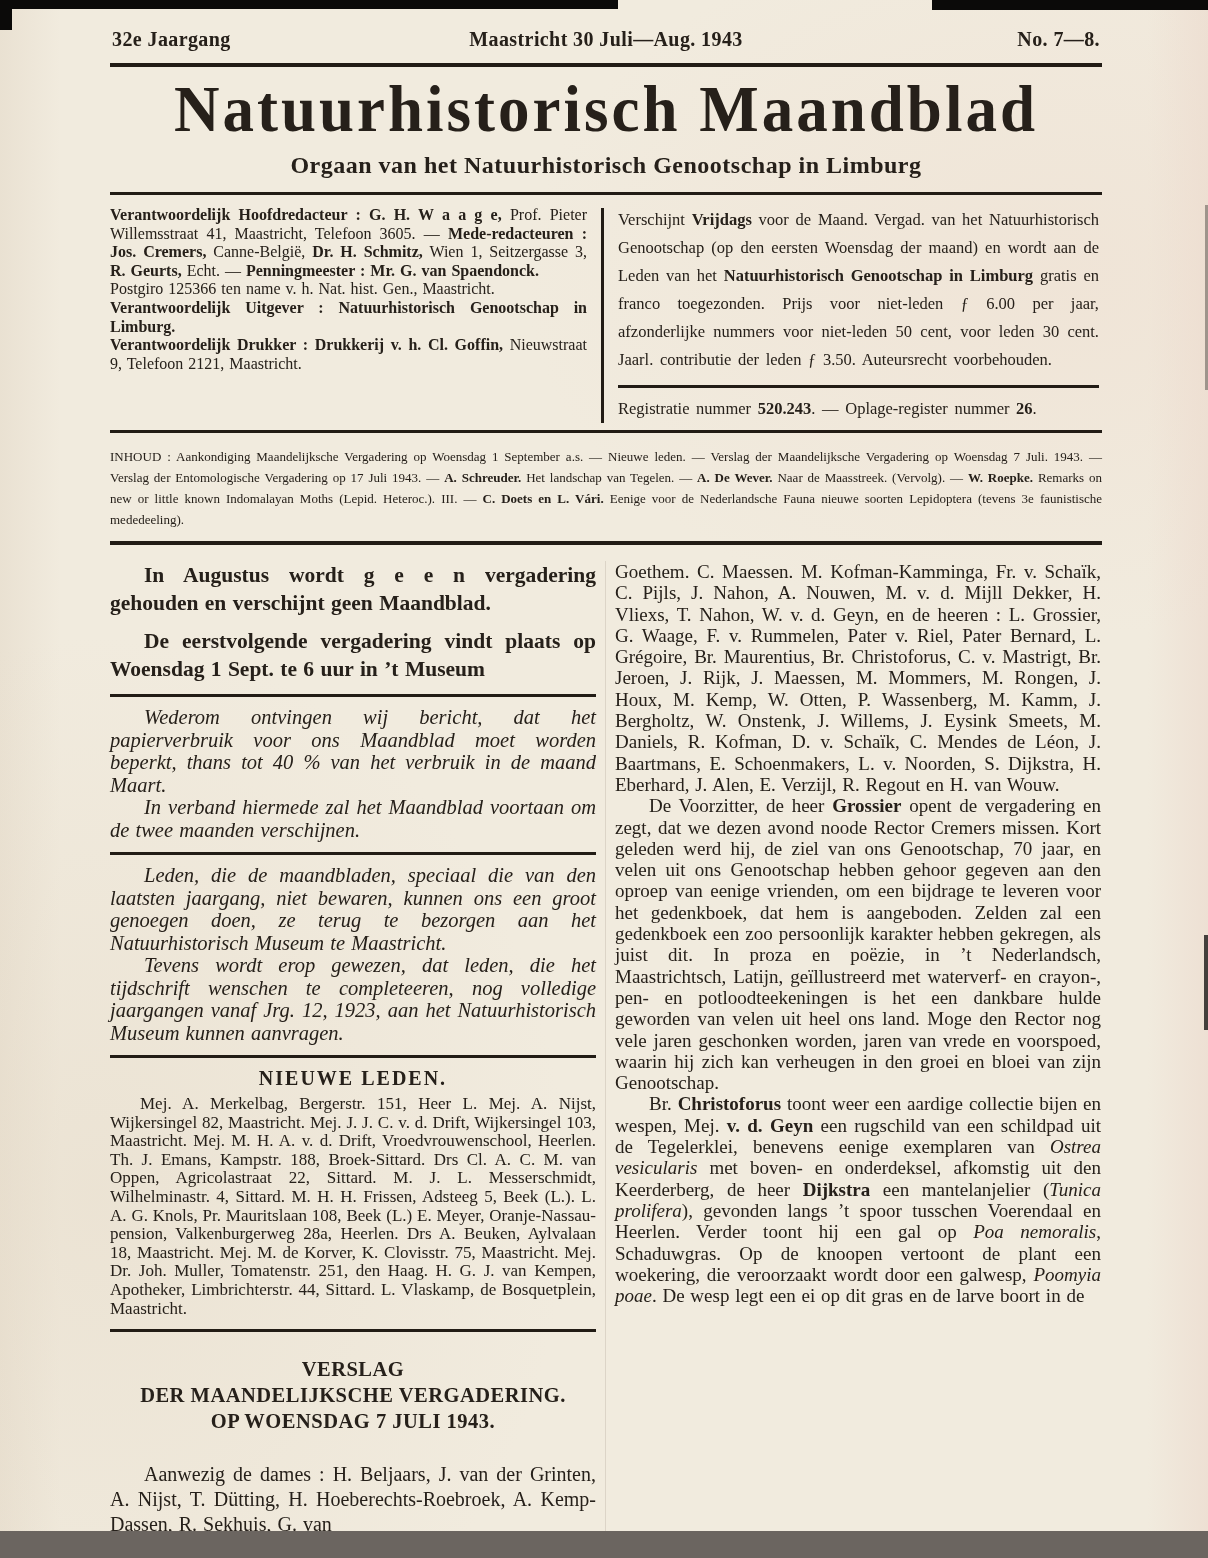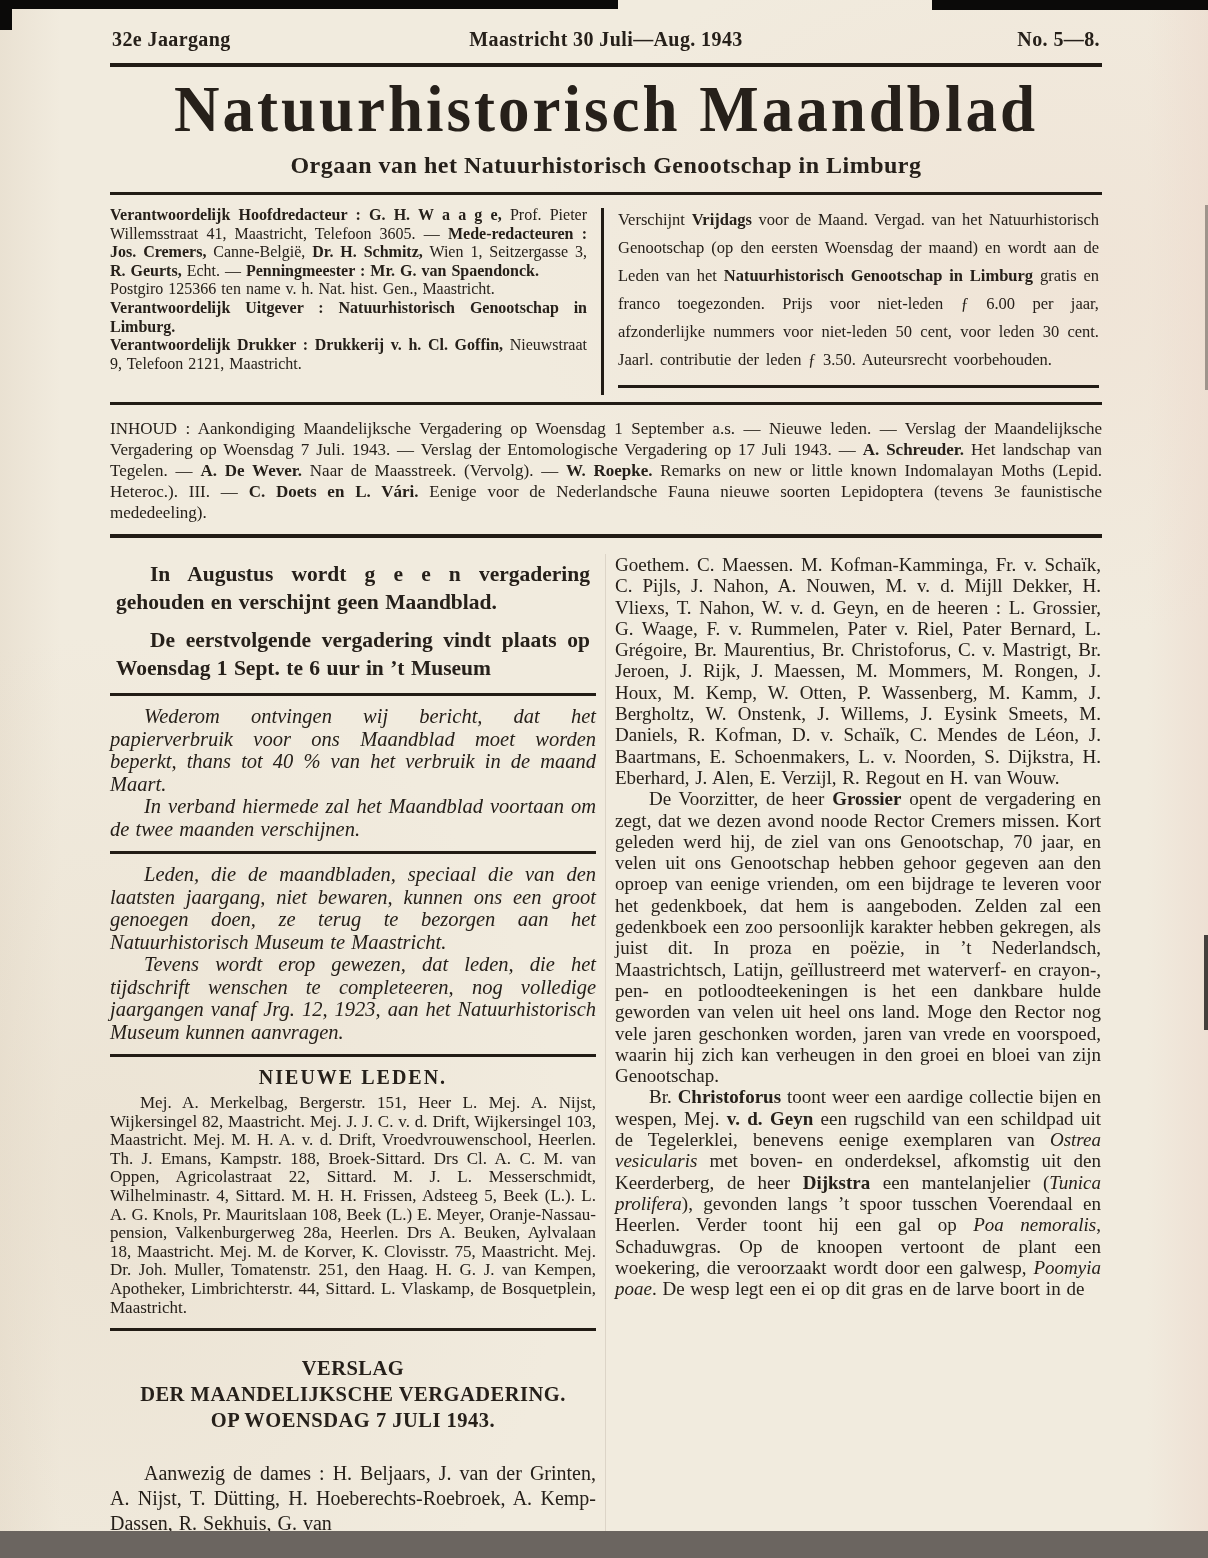--- a/index.html
+++ b/index.html
@@ -32,30 +32,30 @@
   
   .masthead{display:flex;margin-top:11px;}
   .m-left{width:477px;font-size:16px;line-height:18.6px;text-align:justify;word-spacing:1px;}
   .m-left p{margin:0;}
   .m-div{width:3px;background:#221c15;margin:2px 14px 0 14px;}
   .m-right{width:481px;font-size:16.5px;line-height:28px;text-align:justify;word-spacing:2.5px;}
   .m-right p{margin:0;}
   .reg-rule{margin:11px 0 7px;height:3px;}
   .masthead-rule{margin-top:7px;}
 
-  .inhoud{margin:13px 0 0;font-size:17px;line-height:21px;text-align:justify;word-spacing:1.5px;}
+  .inhoud{margin:13px 0 0;font-size:13px;line-height:21px;text-align:justify;word-spacing:1.5px;}
   .inhoud-rule{margin-top:11px;height:4px;}
 
   
   .columns{display:flex;margin-top:16px;}
   .col-left{width:486px;}
   .col-div{width:1px;background:rgba(70,52,34,0.12);margin:0 9px;}
   .col-right{width:486px;}
 
-  .ann{margin:6px;font-weight:bold;font-size:21.5px;line-height:28px;text-align:justify;text-indent:34px;word-spacing:1px;}
+  .ann{margin:0;font-weight:bold;font-size:21.5px;line-height:28px;text-align:justify;text-indent:34px;word-spacing:1px;}
   .ann2{margin-top:10px;}
   .crule{height:3px;background:#221c15;border:0;margin:11px 0 9px;}
   .notice p{margin:0;font-style:italic;font-size:20.5px;line-height:22.5px;text-align:justify;text-indent:34px;word-spacing:1px;}
   .nl-head{margin:8px 0 5px;text-align:center;font-weight:bold;font-size:20px;letter-spacing:2px;}
   .nl-text{margin:0;font-size:17px;line-height:18.6px;text-align:justify;text-indent:30px;word-spacing:0.5px;}
   .v-head{margin:0;text-align:center;font-weight:bold;font-size:20.5px;line-height:26px;letter-spacing:0.5px;}
   .v-head.first{margin-top:24px;}
   .attendees{margin:28px 0 0;font-size:20px;line-height:25px;text-align:justify;text-indent:34px;word-spacing:1px;}
 
   .body-p{margin:0;font-size:19px;line-height:21.3px;text-align:justify;word-spacing:1px;}
@@ -71,39 +71,40 @@
   <div class="bar" style="left:0;top:0;width:12px;height:30px;"></div>
   <div class="bar" style="right:0;top:935px;width:4px;height:95px;opacity:0.75;"></div>
   <div class="bar" style="right:0;top:205px;width:3px;height:185px;opacity:0.35;"></div>
   <div class="bar" style="left:1108px;top:1551px;width:10px;height:4px;opacity:0.8;"></div>
 
   <div class="content">
 
     <div class="issue-line">
       <span class="issue-left">32e Jaargang</span>
       <span class="issue-center">Maastricht 30 Juli—Aug. 1943</span>
-      <span class="issue-right">No. 5—8.</span>
+      <span class="issue-right">No. 7—8.</span>
     </div>
     <div class="rule header-rule"></div>
 
     <h1 class="journal-title">Natuurhistorisch Maandblad</h1>
     <div class="journal-subtitle">Orgaan van het Natuurhistorisch Genootschap in Limburg</div>
     <div class="rule subtitle-rule"></div>
 
     <div class="masthead">
       <div class="m-left">
         <p><span style="font-weight: bold;">Verantwoordelijk Hoofdredacteur : G. H. W a a g e,</span><span> Prof. Pieter Willemsstraat 41, Maastricht, Telefoon 3605. — </span><span style="font-weight: bold;">Mede-redacteuren : Jos. Cremers,</span><span> Canne-België, </span><span style="font-weight: bold;">Dr. H. Schmitz,</span><span> Wien 1, Seitzergasse 3, </span><span style="font-weight: bold;">R. Geurts,</span><span> Echt. — </span><span style="font-weight: bold;">Penningmeester : Mr. G. van Spaendonck.</span></p>
         <p><span>Postgiro 125366 ten name v. h. Nat. hist. Gen., Maastricht.</span></p>
         <p><span style="font-weight: bold;">Verantwoordelijk Uitgever : Natuurhistorisch Genootschap in Limburg.</span></p>
         <p><span style="font-weight: bold;">Verantwoordelijk Drukker : Drukkerij v. h. Cl. Goffin,</span><span> Nieuwstraat 9, Telefoon 2121, Maastricht.</span></p>
       </div>
       <div class="m-div"></div>
       <div class="m-right">
         <p><span>Verschijnt </span><span style="font-weight: bold;">Vrijdags</span><span> voor de Maand. Vergad. van het Natuurhistorisch Genootschap (op den eersten Woensdag der maand) en wordt aan de Leden van het </span><span style="font-weight: bold;">Natuurhistorisch Genootschap in Limburg</span><span> gratis en franco toegezonden. Prijs voor niet-leden ƒ 6.00 per jaar, afzonderlijke nummers voor niet-leden 50 cent, voor leden 30 cent. Jaarl. contributie der leden ƒ 3.50. Auteursrecht voorbehouden.</span></p>
         <div class="rule reg-rule"></div>
+        <p><span>Registratie nummer </span><span style="font-weight: bold;">520.243</span><span>. — Oplage-register nummer </span><span style="font-weight: bold;">26</span><span>.</span></p>
       </div>
     </div>
     <div class="rule masthead-rule"></div>
 
     <p class="inhoud"><span>INHOUD : Aankondiging Maandelijksche Vergadering op Woensdag 1 September a.s. — Nieuwe leden. — Verslag der Maandelijksche Vergadering op Woensdag 7 Juli. 1943. — Verslag der Entomologische Vergadering op 17 Juli 1943. — </span><span style="font-weight: bold;">A. Schreuder.</span><span> Het landschap van Tegelen. — </span><span style="font-weight: bold;">A. De Wever.</span><span> Naar de Maasstreek. (Vervolg). — </span><span style="font-weight: bold;">W. Roepke.</span><span> Remarks on new or little known Indomalayan Moths (Lepid. Heteroc.). III. — </span><span style="font-weight: bold;">C. Doets en L. Vári.</span><span> Eenige voor de Nederlandsche Fauna nieuwe soorten Lepidoptera (tevens 3e faunistische mededeeling).</span></p>
     <div class="rule inhoud-rule"></div>
 
     <div class="columns">
 
       <div class="col-left">

